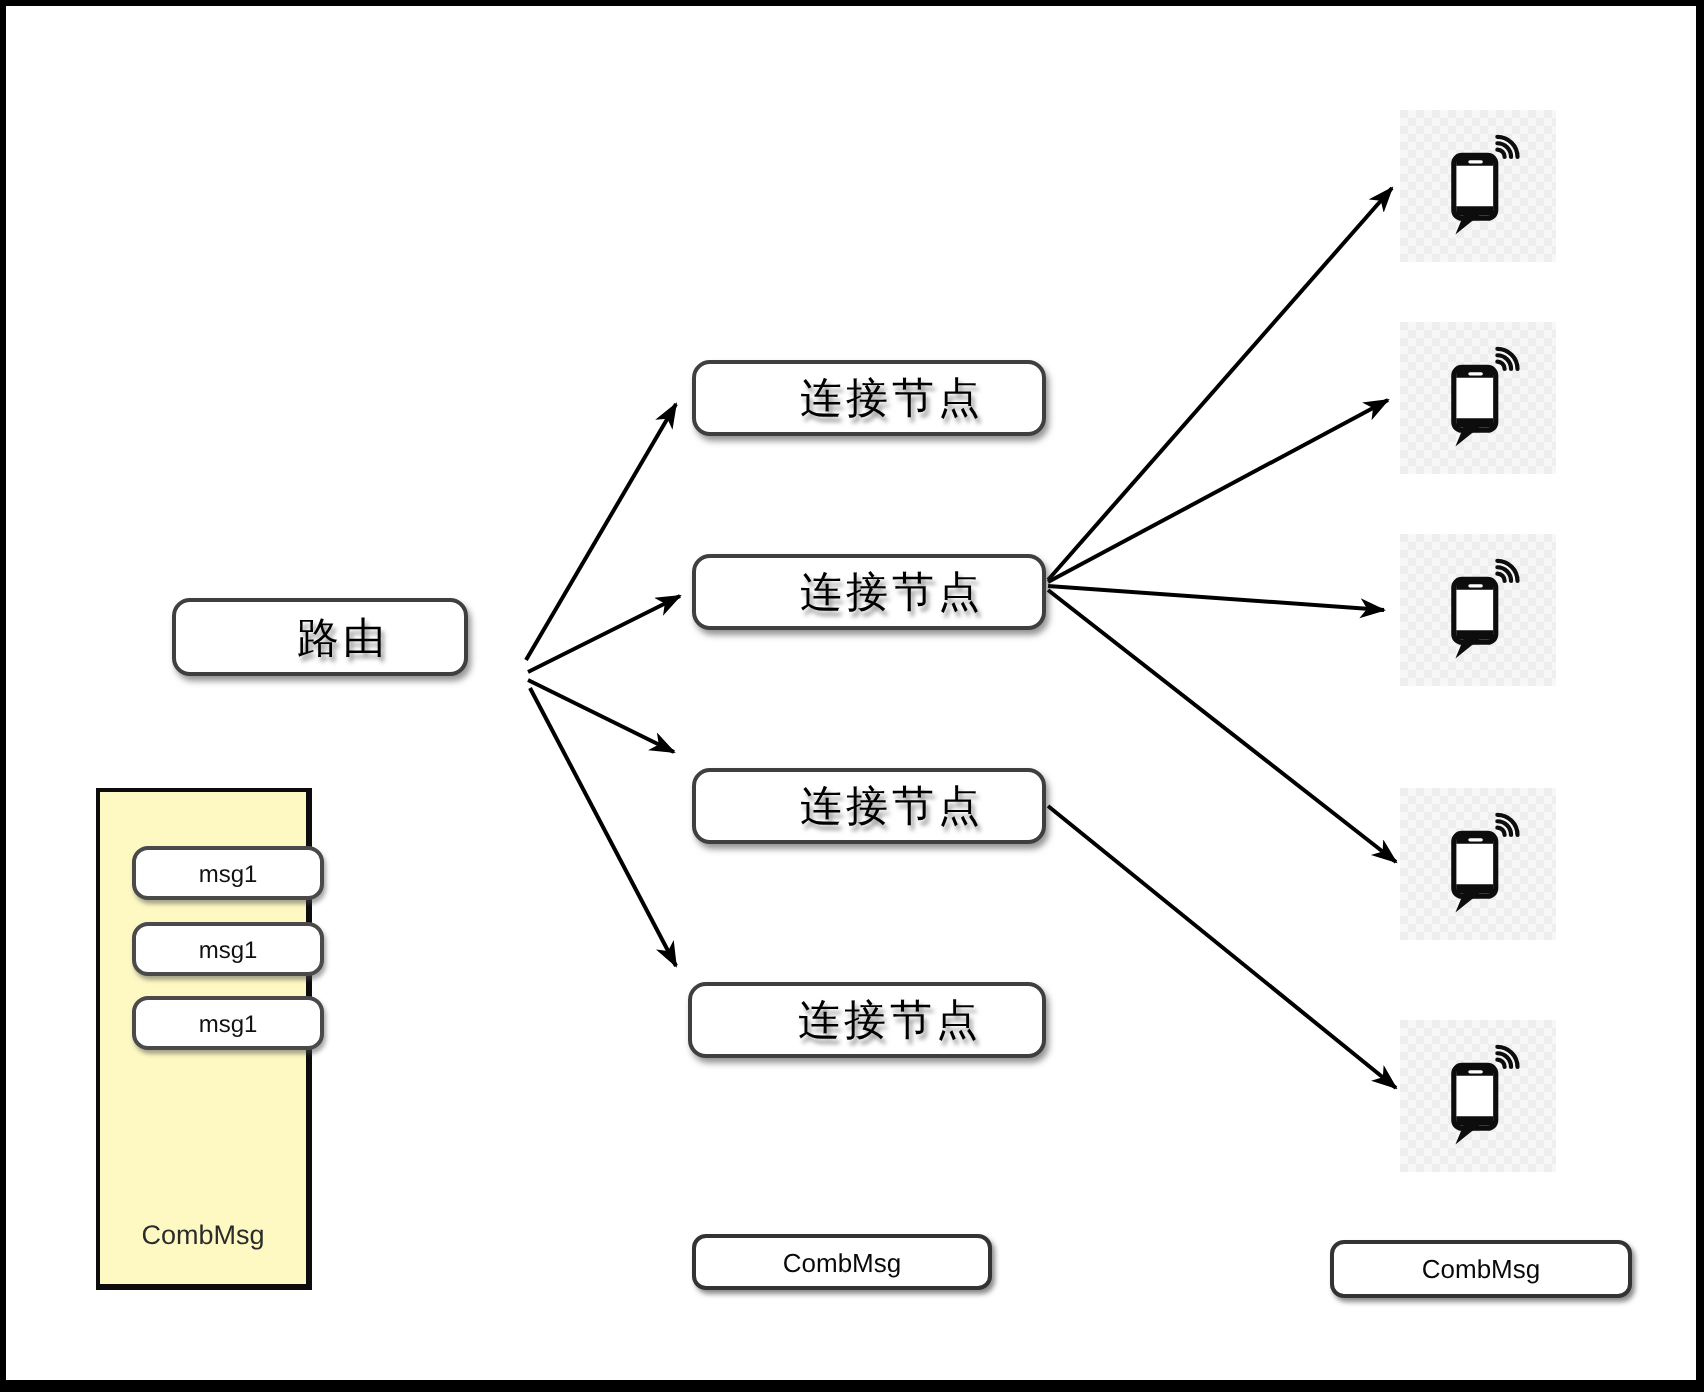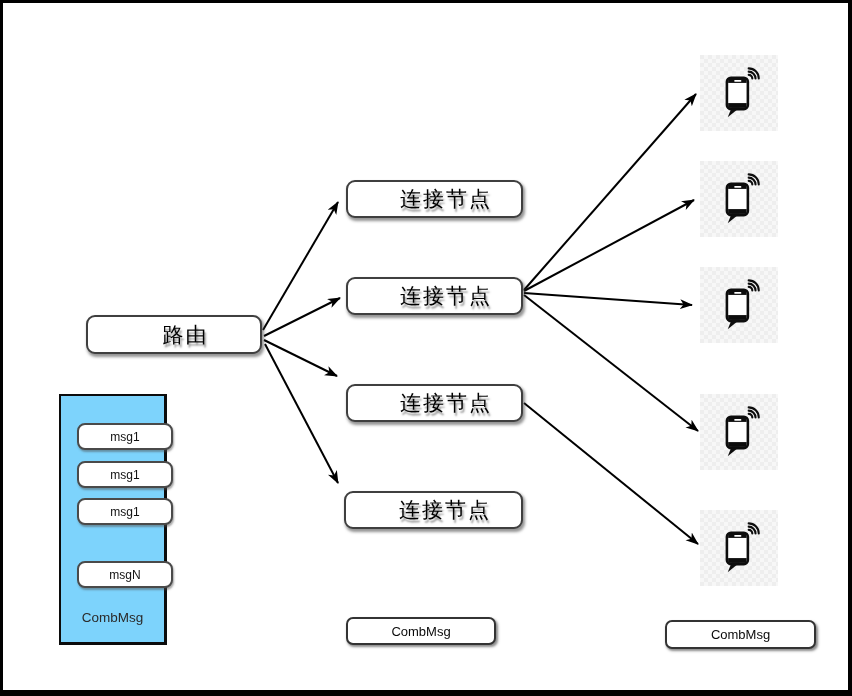--- a/index.html
+++ b/index.html
@@ -28,22 +28,22 @@
     font-size:21px;color:#000;letter-spacing:2px;
     text-shadow:1.5px 2.5px 2px rgba(100,100,100,.7);
   }
   .phone-tile{
     position:absolute;width:78px;height:76px;
     background:repeating-conic-gradient(#f7f7f7 0% 25%, #eeeeee 0% 50%);
     background-size:8px 8px;
     display:flex;align-items:center;justify-content:center;
   }
   .msg-container{
-    position:absolute;left:56px;top:391px;width:108px;height:251px;
-    box-sizing:border-box;background:#7dd3fc;
+    position:absolute;left:45px;top:391px;width:108px;height:251px;
+    box-sizing:border-box;background:#fef9c3;
     border:solid #0c0c0c;border-width:2px 3px 3px 2px;
   }
   .msg-box{
     position:absolute;left:16px;width:96px;height:27px;
     box-sizing:border-box;background:#fff;
     border:2px solid #4a4a4a;border-radius:8px;
     box-shadow:1px 2px 2px rgba(80,80,80,.5);
     display:flex;align-items:center;justify-content:center;
     font-size:12px;color:#111;
   }
@@ -76,21 +76,21 @@
       <line x1="261" y1="337" x2="334" y2="373" marker-end="url(#ah)"></line>
       <line x1="262" y1="341" x2="335" y2="480" marker-end="url(#ah)"></line>
       <line x1="521" y1="287" x2="693" y2="91" marker-end="url(#ah)"></line>
       <line x1="521" y1="288" x2="691" y2="197" marker-end="url(#ah)"></line>
       <line x1="521" y1="290" x2="689" y2="302" marker-end="url(#ah)"></line>
       <line x1="521" y1="292" x2="695" y2="428" marker-end="url(#ah)"></line>
       <line x1="521" y1="400" x2="695" y2="541" marker-end="url(#ah)"></line>
     </g>
   </svg>
 
-  <div class="rbox" style="left:83px;top:312px;width:176px;height:39px;">
+  <div class="rbox" style="left:83px;top:296px;width:148px;height:39px;">
     <span class="cjk">路由</span>
   </div>
 
   <div class="rbox" style="left:343px;top:177px;width:177px;height:38px;">
     <span class="cjk">连接节点</span>
   </div>
   <div class="rbox" style="left:343px;top:274px;width:177px;height:38px;">
     <span class="cjk">连接节点</span>
   </div>
   <div class="rbox" style="left:343px;top:381px;width:177px;height:38px;">
@@ -174,23 +174,20 @@
   <div class="msg-container">
     <div class="msg-box" style="top:27px;">
       <span>msg1</span>
     </div>
     <div class="msg-box" style="top:65px;">
       <span>msg1</span>
     </div>
     <div class="msg-box" style="top:102px;">
       <span>msg1</span>
     </div>
-    <div class="msg-box" style="top:165px;">
-      <span>msgN</span>
-    </div>
     <div class="stack-caption">CombMsg</div>
   </div>
 
   <div class="comb-box" style="left:343px;top:614px;width:150px;height:28px;">
     <span>CombMsg</span>
   </div>
   <div class="comb-box" style="left:662px;top:617px;width:151px;height:29px;">
     <span>CombMsg</span>
   </div>
 

